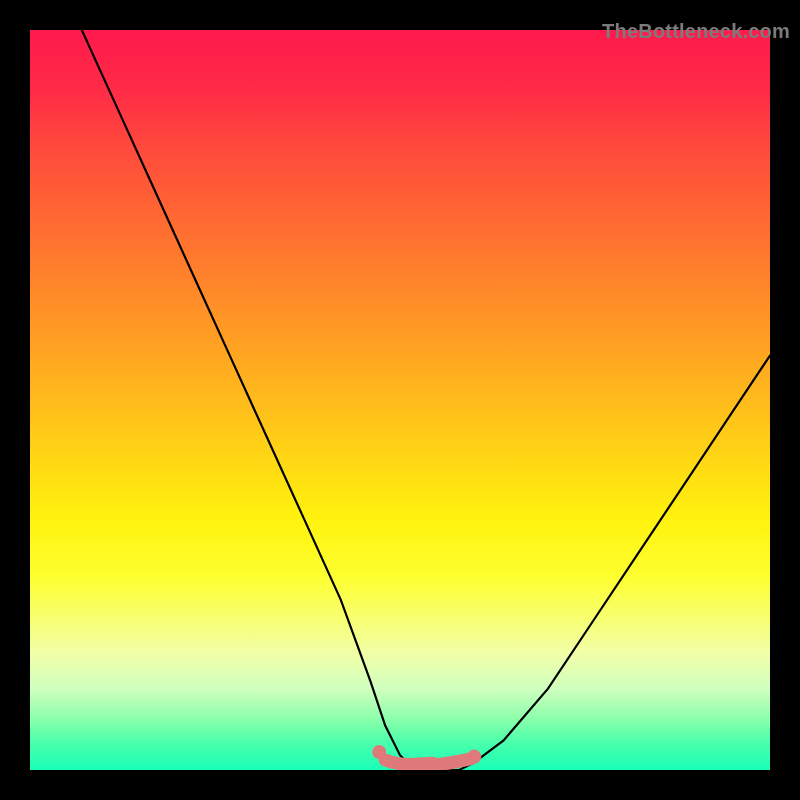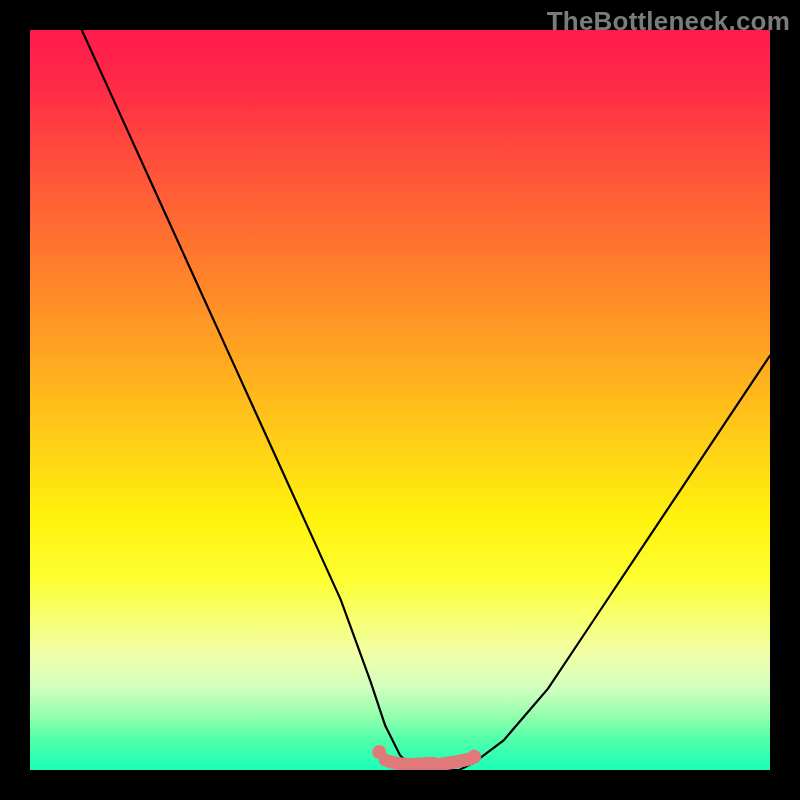--- a/index.html
+++ b/index.html
@@ -12,24 +12,24 @@
     font-family: Arial, Helvetica, sans-serif;
   }
   .frame {
     position: relative;
     width: 800px;
     height: 800px;
     background: #000;
   }
   .watermark {
     position: absolute;
-    top: 6px;
+    top: 20px;
     right: 10px;
     color: #7b7b7b;
-    font-size: 26px;
+    font-size: 20px;
     font-weight: 600;
     letter-spacing: 0.2px;
     z-index: 10;
   }
   .plot-area {
     position: absolute;
     left: 30px;
     top: 30px;
     width: 740px;
     height: 740px;

